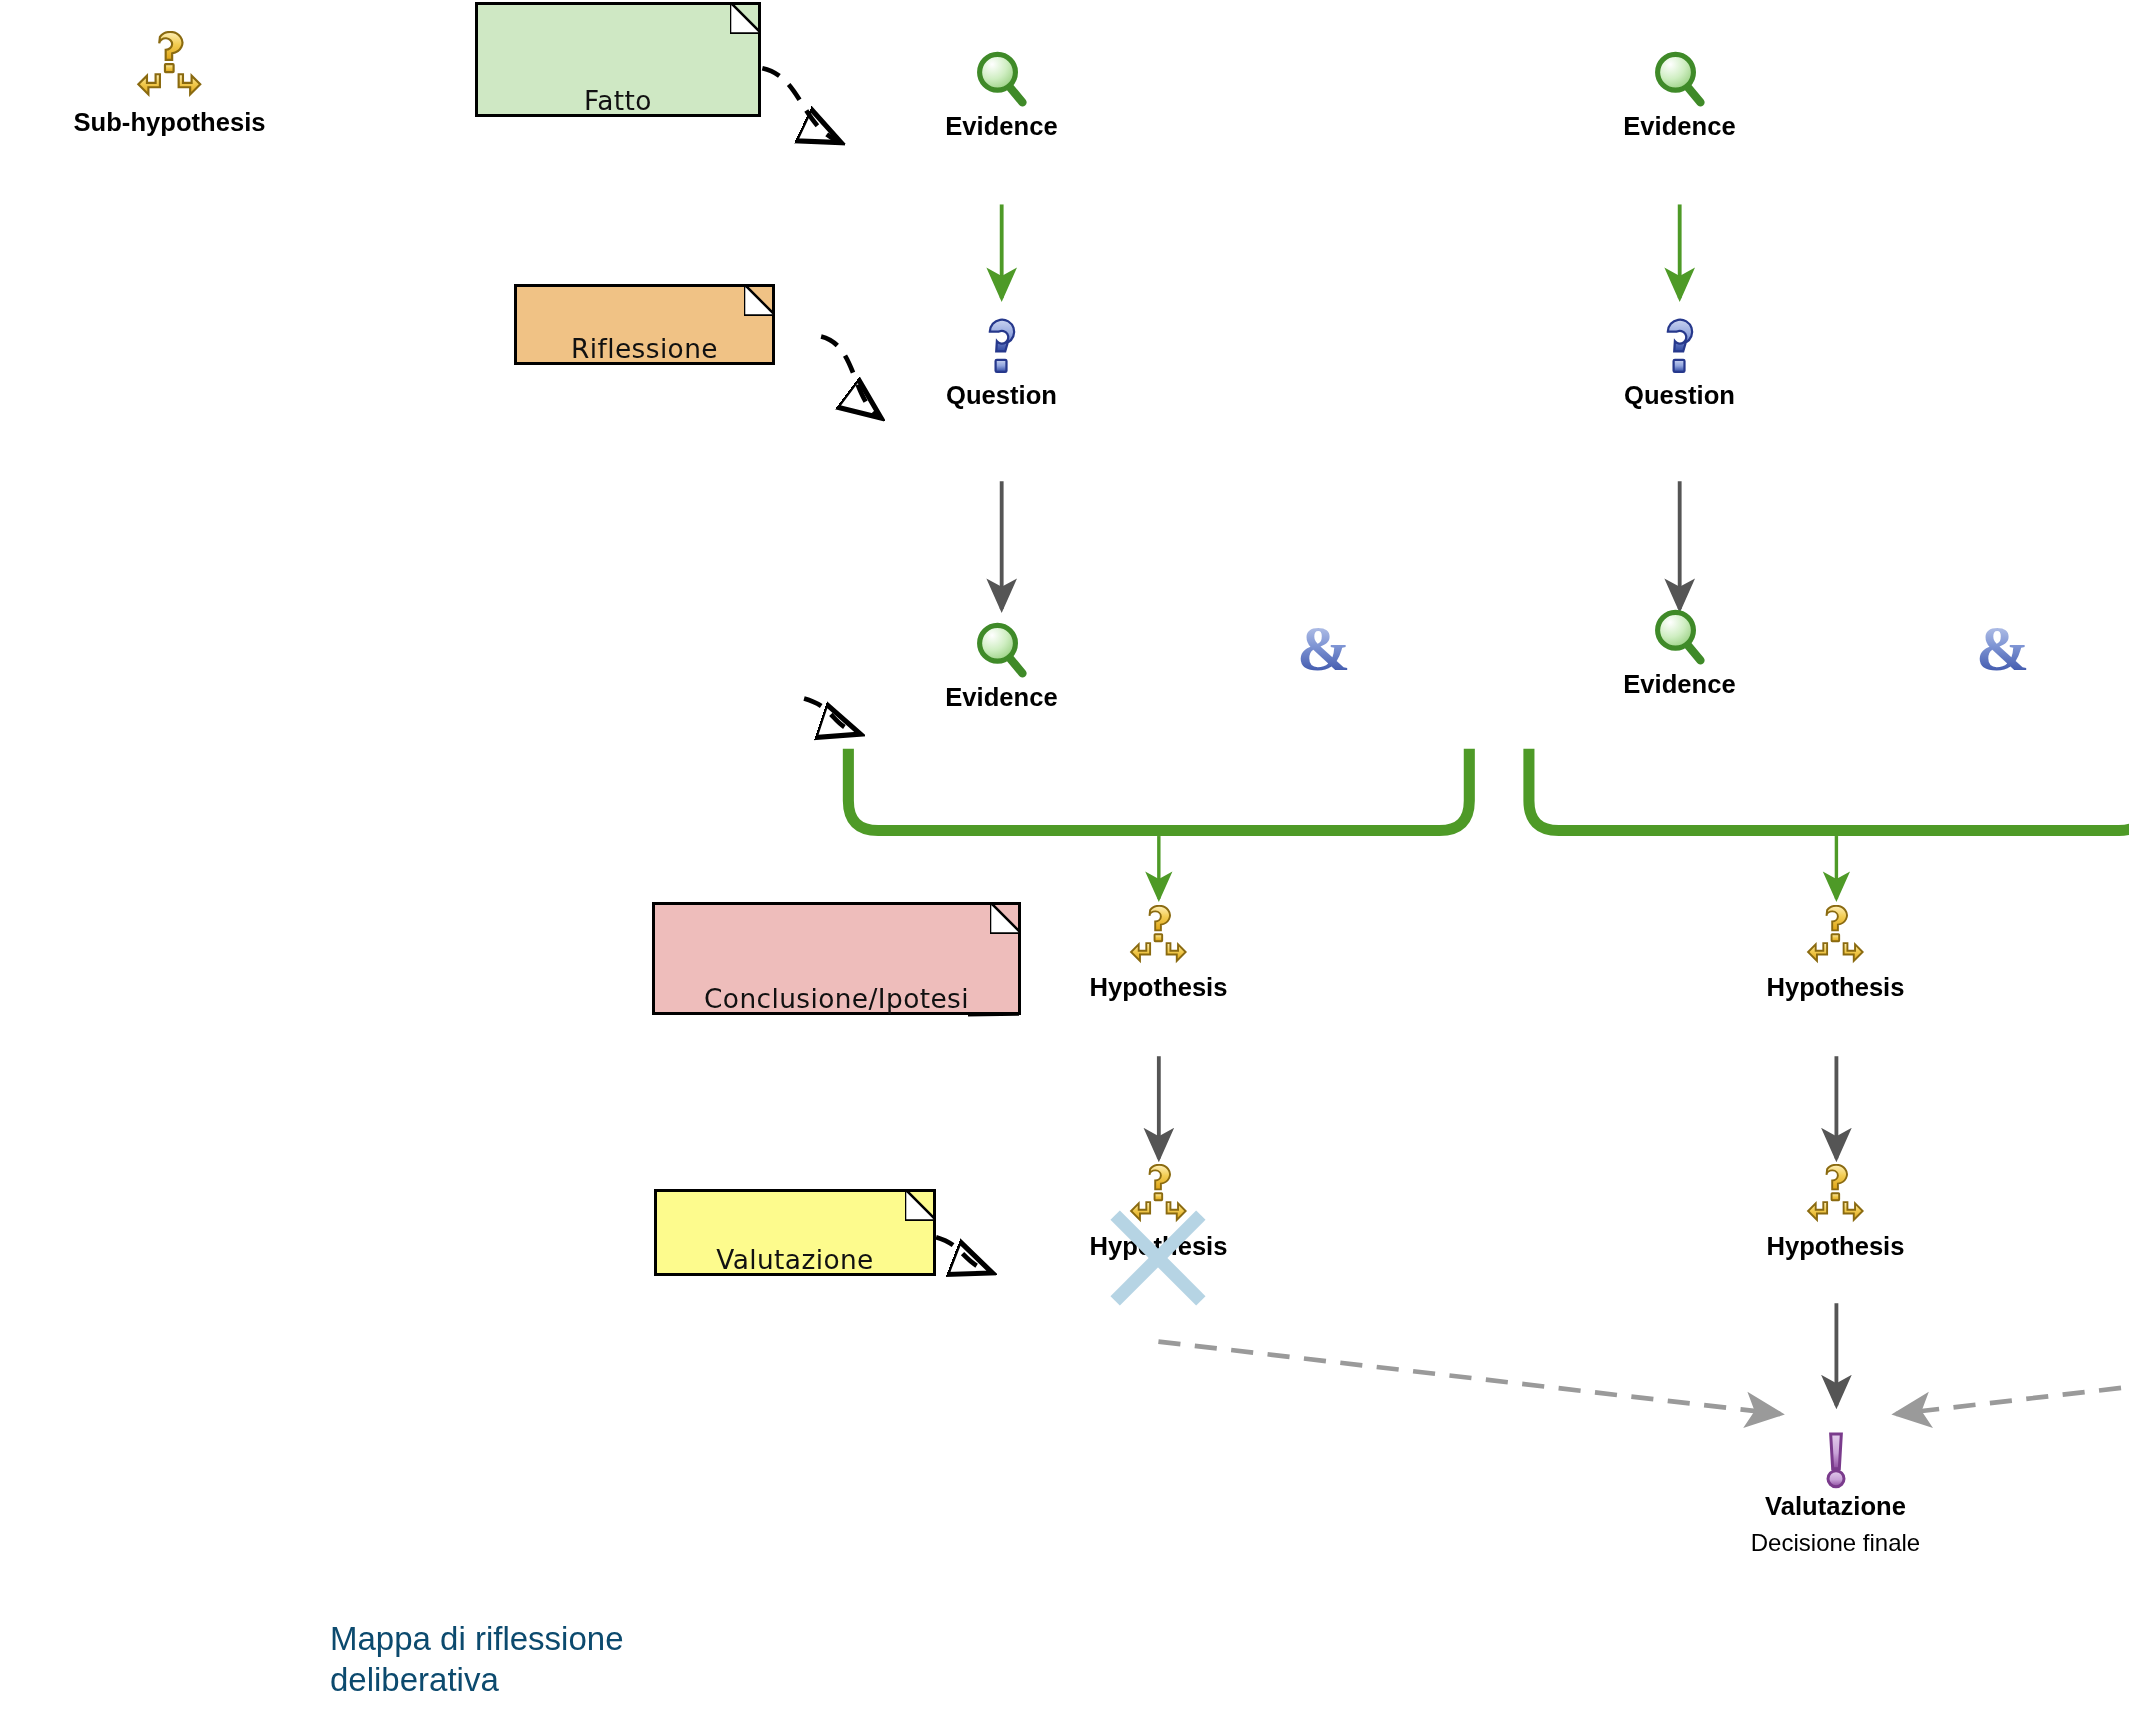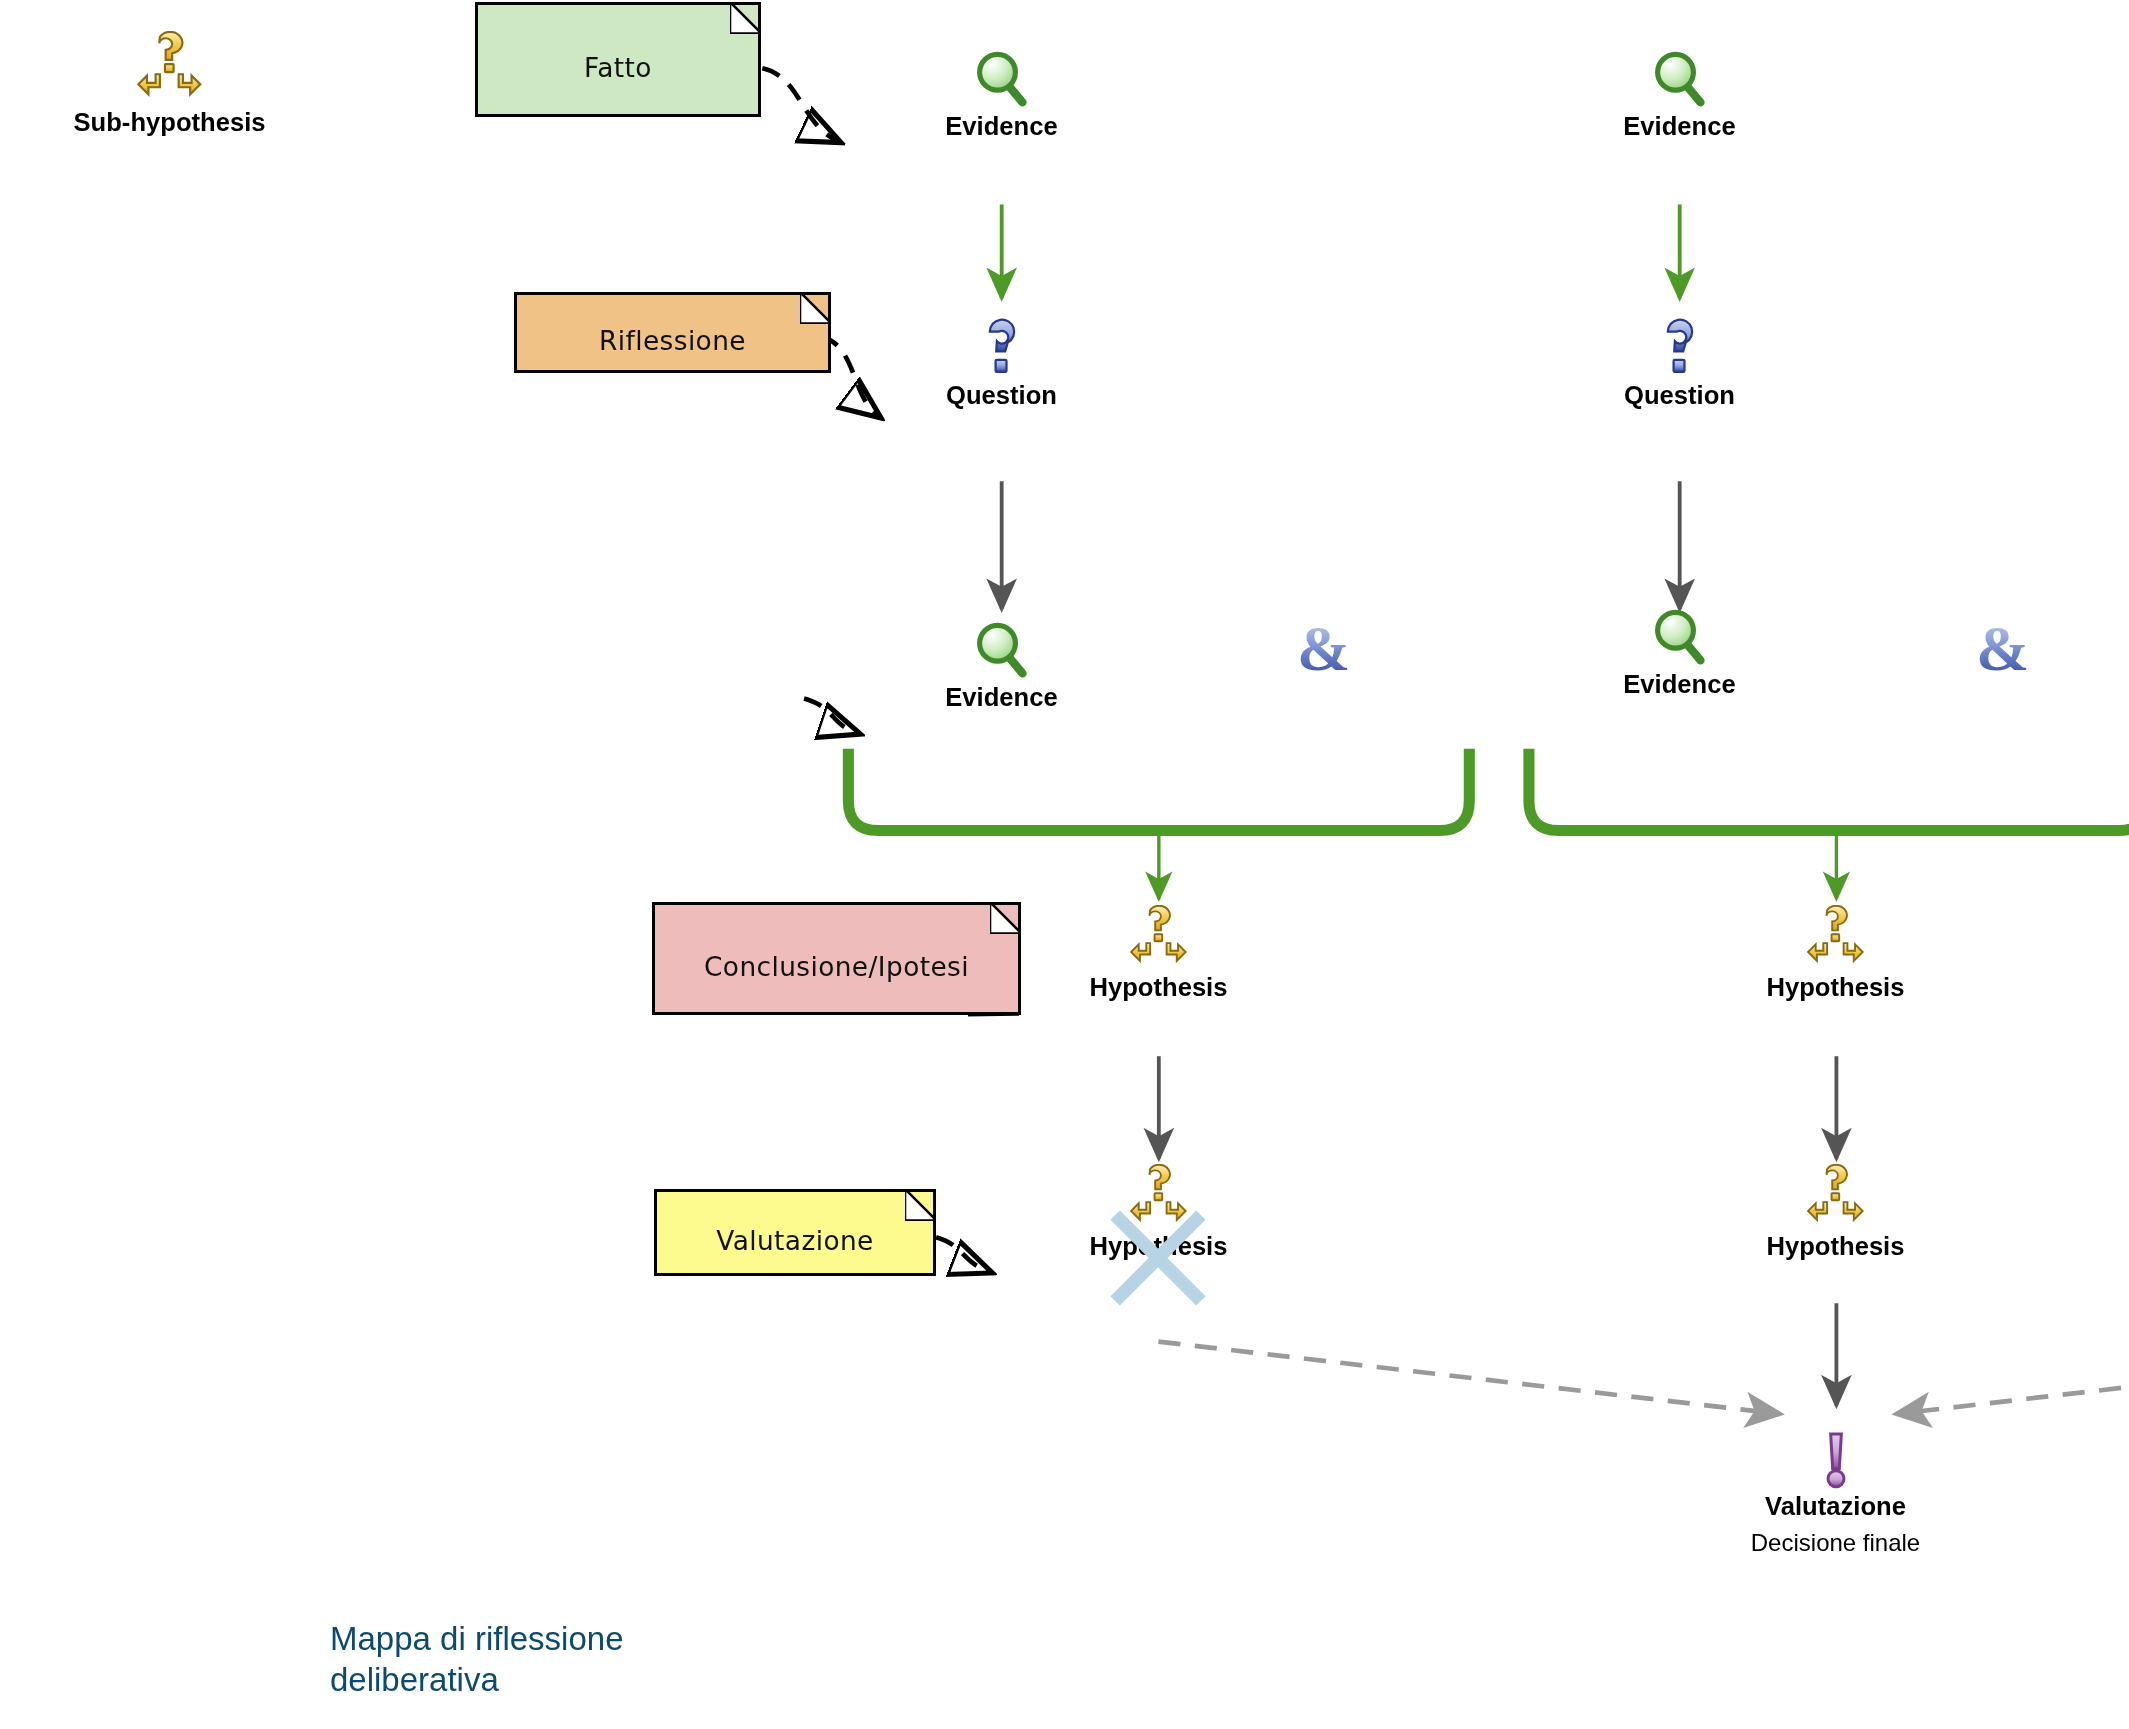--- a/index.html
+++ b/index.html
@@ -1,21 +1,21 @@
 <!DOCTYPE html>
 <html style="font-size:6.8px"><head>
 <meta charset="utf-8">
 <style>
   html,body{margin:0;padding:0;background:#ffffff;}
   body{font-family:"Liberation Sans",sans-serif;}
   #stage{position:relative;width:2830px;height:1730px;background:#fff;overflow:hidden;}
 
   
   .note{position:absolute;box-sizing:border-box;border:3px solid #000;
-        display:flex;align-items:center;justify-content:center;}
+        display:flex;align-items:flex-end;justify-content:center;}
   .note .note-label{font-family:"DejaVu Sans",sans-serif;font-size:26.4px;color:#111;
         line-height:1;padding-top:17px;white-space:nowrap;letter-spacing:0.4px;}
   .note .fold{position:absolute;top:-3px;right:-3px;width:31.5px;height:31.5px;}
 
   
   .node{position:absolute;width:221px;margin-left:-111px;text-align:center;}
   .node .cap{font-family:"Liberation Sans",sans-serif;font-weight:bold;font-size:25.6px;
              color:#000;line-height:1;margin-top:4.3px;white-space:nowrap;}
   .node .sub{font-family:"Liberation Sans",sans-serif;font-weight:normal;font-size:24px;
              color:#000;line-height:1;margin-top:11px;white-space:nowrap;}
@@ -123,21 +123,21 @@
     <div class="cap">Sub-hypothesis</div>
   </div>
 
   <div class="note" style="left:475px;top:2.1px;width:286px;height:115px;background:#cfe8c4;">
     <span class="note-label">Fatto</span>
     <svg class="fold" viewBox="0 0 74 74">
         <path d="M0,0 L74,74 L0,74 Z" fill="#fff" stroke="#000" stroke-width="6"></path>
       </svg>
   </div>
 
-  <div class="note" style="left:514px;top:292px;width:317px;height:81px;background:#f0c285;">
+  <div class="note" style="left:514px;top:284px;width:261px;height:81px;background:#f0c285;">
     <span class="note-label">Riflessione</span>
     <svg class="fold" viewBox="0 0 74 74">
         <path d="M0,0 L74,74 L0,74 Z" fill="#fff" stroke="#000" stroke-width="6"></path>
       </svg>
   </div>
 
 
   <div class="note" style="left:652px;top:902px;width:369px;height:113px;background:#eebdbb;">
     <span class="note-label">Conclusione/Ipotesi</span>
     <svg class="fold" viewBox="0 0 74 74">

